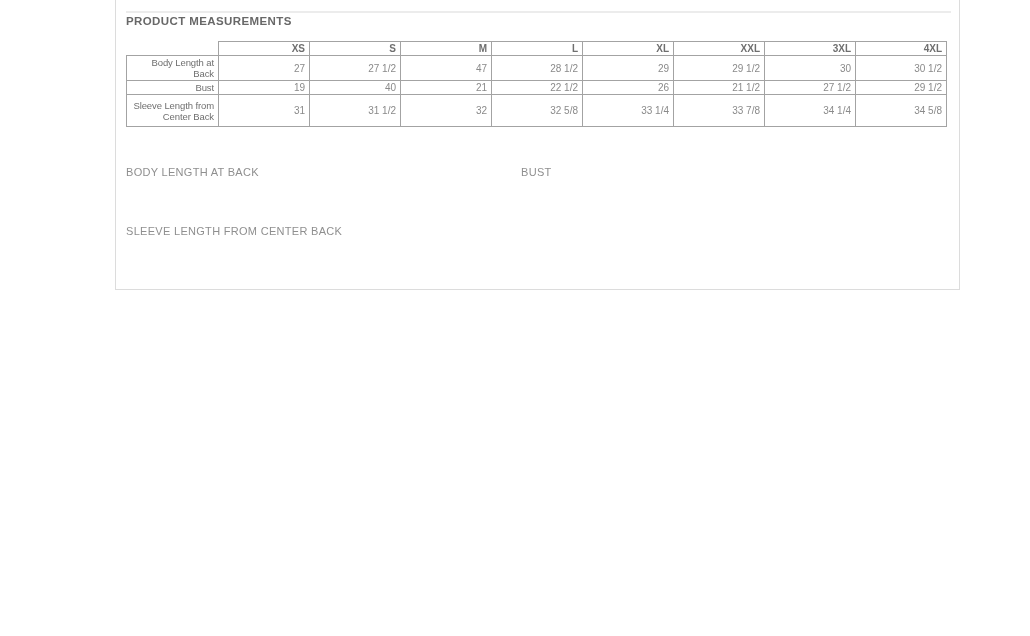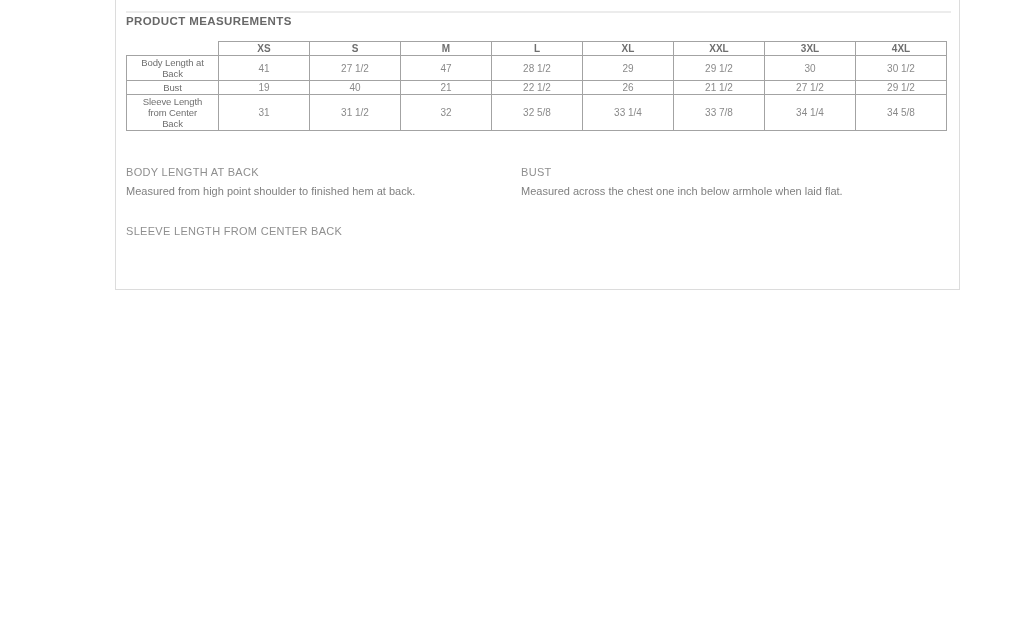--- a/index.html
+++ b/index.html
@@ -41,23 +41,23 @@
   table.meas {
     position: absolute;
     left: 126px; top: 41px;
     border-collapse: collapse;
     table-layout: fixed;
   }
   table.meas th, table.meas td {
     border: 1px solid #a3a3a3;
     font-size: 10px;
     color: #8a8a8a;
-    text-align: center;
+    text-align: right;
     vertical-align: middle;
-    padding: 1px 11px;
+    padding: 1px 4px;
     height: 14px;
     overflow: hidden;
   }
   table.meas th {
     font-weight: bold;
     color: #6f6f6f;
     width: 91px;
   }
   table.meas th.blank {
     border: none;
@@ -110,21 +110,21 @@
         <th>L</th>
         <th>XL</th>
         <th>XXL</th>
         <th>3XL</th>
         <th>4XL</th>
       </tr>
     </thead>
     <tbody>
       <tr>
         <td class="rowlabel">Body Length at Back</td>
-        <td>41</td>
+        <td>27</td>
         <td>27 1/2</td>
         <td>47</td>
         <td>28 1/2</td>
         <td>29</td>
         <td>29 1/2</td>
         <td>30</td>
         <td>30 1/2</td>
       </tr>
       <tr>
         <td class="rowlabel">Bust</td>
@@ -146,25 +146,23 @@
         <td>33 1/4</td>
         <td>33 7/8</td>
         <td>34 1/4</td>
         <td>34 5/8</td>
       </tr>
     </tbody>
   </table>
 
   <div class="def def-1">
     <div class="def-title">BODY LENGTH AT BACK</div>
-    <div class="def-text">Measured from high point shoulder to finished hem at back.</div>
   </div>
 
   <div class="def def-2">
     <div class="def-title">BUST</div>
-    <div class="def-text">Measured across the chest one inch below armhole when laid flat.</div>
   </div>
 
   <div class="def def-3">
     <div class="def-title">SLEEVE LENGTH FROM CENTER BACK</div>
   </div>
 
 </div>
 
 </body></html>

